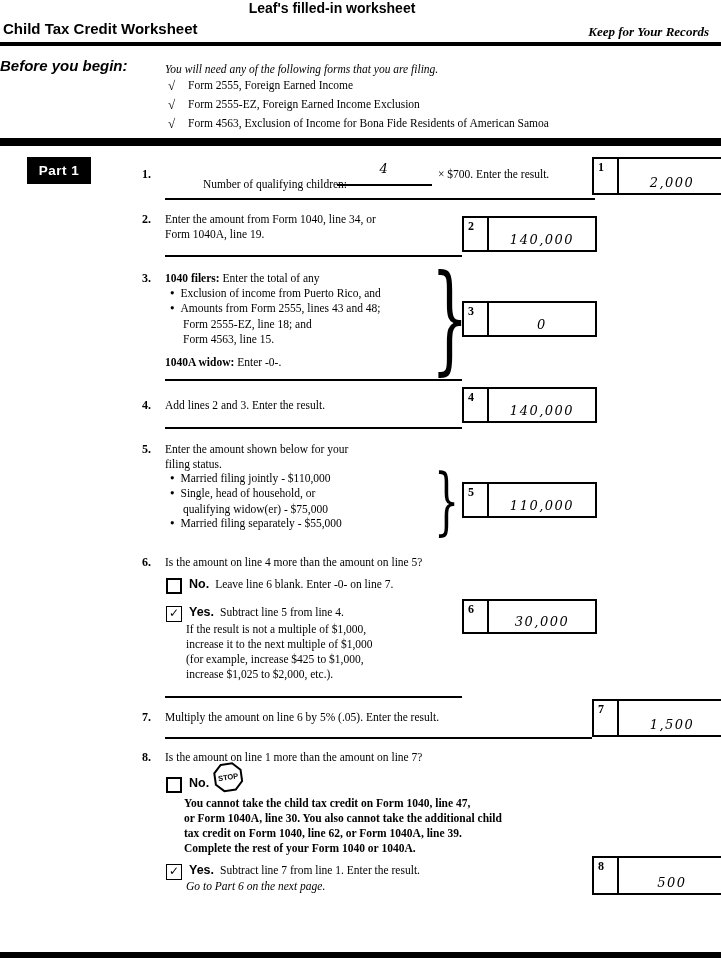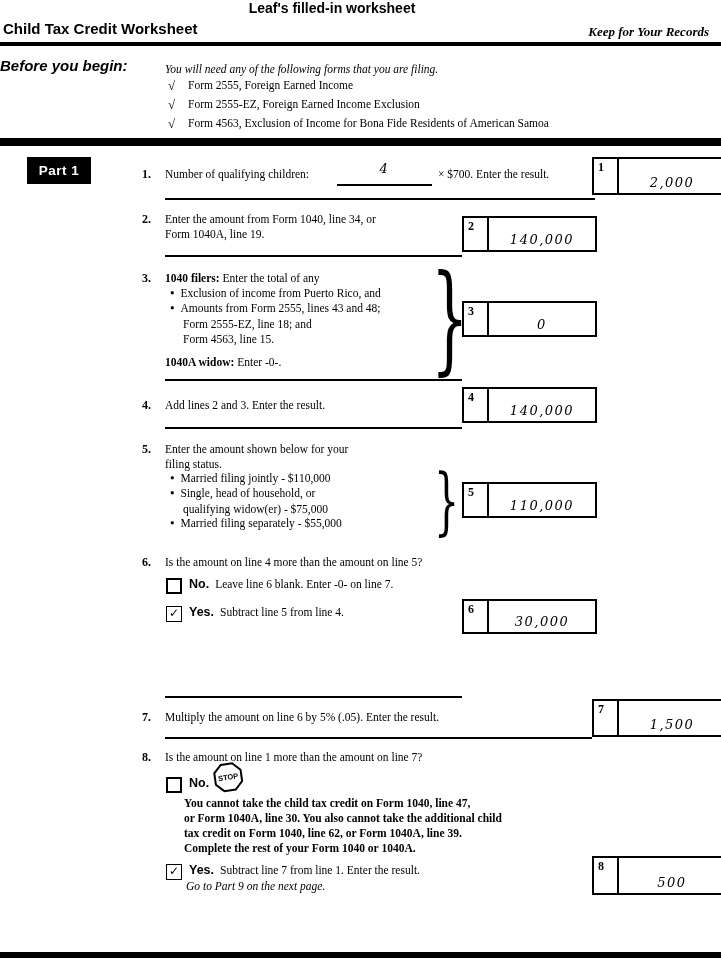--- a/index.html
+++ b/index.html
@@ -82,21 +82,21 @@
   </div>
   <div class="chkrow" style="top:116px;">
     <span class="chkmark">√</span>
     <span>Form 4563, Exclusion of Income for Bona Fide Residents of American Samoa</span>
   </div>
 
   <div class="hrule" style="top:138px;left:0;width:721px;height:8px;"></div>
   <div class="abs part1 sans b">Part 1</div>
 
   <div class="lnum" style="top:167px;">1.</div>
-  <div class="ltext" style="top:167px;">Number of qualifying children:</div>
+  <div class="ltext" style="top:177px;margin-left:38px;">Number of qualifying children:</div>
   <div class="entry-line"></div>
   <div class="entry-val hand">4</div>
   <div class="ltext" style="top:167px;left:438px;">×  $700. Enter the result.</div>
   <div class="amtbox" style="left:592px;top:157px;width:131px;height:34px;">
     <div class="n">1</div>
     <div class="v hand">2,000</div>
   </div>
   <div class="hrule" style="top:198px;left:165px;width:430px;height:2px;"></div>
 
   <div class="lnum" style="top:212px;">2.</div>
@@ -154,20 +154,24 @@
   <div class="cbrow" style="top:577px;">
     <span class="cb"></span>
     <span class="yn">No.</span>
     <span>Leave line 6 blank. Enter -0- on line 7.</span>
   </div>
   <div class="cbrow" style="top:605px;">
     <span class="cb checked">✓</span>
     <span class="yn">Yes.</span>
     <span>Subtract line 5 from line 4.</span>
   </div>
+  <div class="indent pre" style="top:622px;">If the result is not a multiple of $1,000,
+increase it to the next multiple of $1,000
+(for example, increase $425 to $1,000,
+increase $1,025 to $2,000, etc.).</div>
   <div class="amtbox" style="left:462px;top:599px;width:131px;height:31px;">
     <div class="n">6</div>
     <div class="v hand">30,000</div>
   </div>
   <div class="hrule" style="top:696px;left:165px;width:297px;height:2px;"></div>
 
   <div class="lnum" style="top:710px;">7.</div>
   <div class="ltext" style="top:710px;">Multiply the amount on line 6 by 5% (.05). Enter the result.</div>
   <div class="amtbox" style="left:592px;top:699px;width:131px;height:34px;">
     <div class="n">7</div>
@@ -189,20 +193,20 @@
   </svg>
   <div class="indent pre" style="top:796px;left:184px;font-weight:bold;">You cannot take the child tax credit on Form 1040, line 47,
 or Form 1040A, line 30. You also cannot take the additional child
 tax credit on Form 1040, line 62, or Form 1040A, line 39.
 Complete the rest of your Form 1040 or 1040A.</div>
   <div class="cbrow" style="top:863px;">
     <span class="cb checked">✓</span>
     <span class="yn">Yes.</span>
     <span>Subtract line 7 from line 1. Enter the result.</span>
   </div>
-  <div class="indent i" style="top:879px;">Go to Part 9 on the next page.</div>
+  <div class="indent i" style="top:879px;">Go to Part 6 on the next page.</div>
   <div class="amtbox" style="left:592px;top:856px;width:131px;height:35px;">
     <div class="n">8</div>
     <div class="v hand">500</div>
   </div>
 
   <div class="hrule" style="top:952px;left:0;width:721px;height:6px;"></div>
 </div>
 
 </body></html>

